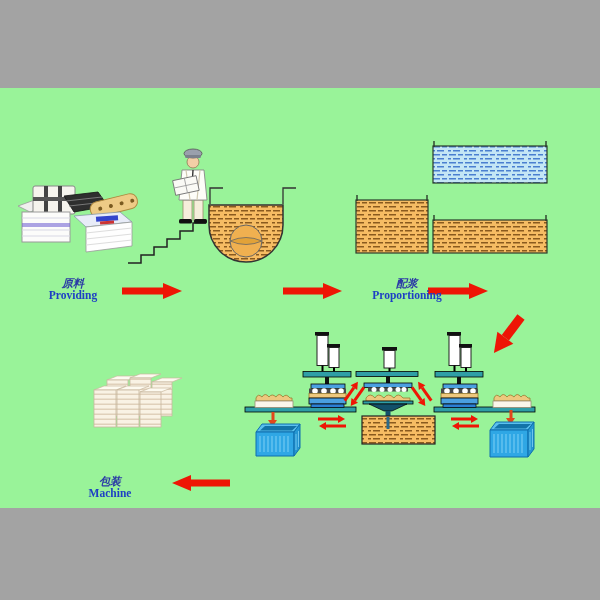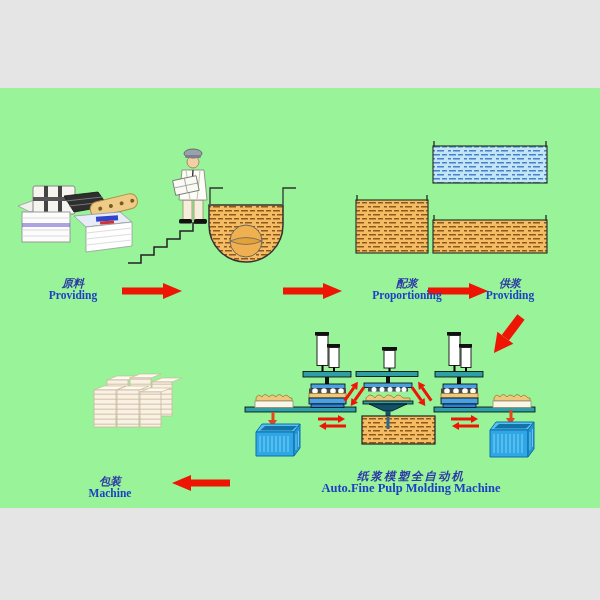--- a/index.html
+++ b/index.html
@@ -1,16 +1,16 @@
 <!DOCTYPE html>
 <html><head>
 <meta charset="utf-8">
 <style>
   html,body{margin:0;padding:0;background:#ffffff;}
-  .canvas{position:relative;width:600px;height:600px;background:#e5e5e5;overflow:hidden;
+  .canvas{position:relative;width:600px;height:600px;background:#a3a3a3;overflow:hidden;
           font-family:"Liberation Serif", serif;}
   .panel{position:absolute;left:0;top:88px;width:600px;height:420px;background:#99f399;}
   svg.scene{position:absolute;left:0;top:0;width:600px;height:600px;}
   .lbl{position:absolute;text-align:center;color:#1e40c4;}
   .lbl .zh{font-size:11px;font-weight:bold;font-style:italic;color:#2b3aa6;line-height:12px;}
   .lbl .en{font-size:11.5px;font-weight:bold;color:#1e40c4;line-height:13px;}
   .lbl.big .zh{font-size:11.5px;letter-spacing:2px;}
   .lbl.big .en{font-size:12.5px;}
 </style>
 </head>
@@ -287,25 +287,17 @@
   </svg>
 
   <div class="lbl" style="left:41px;top:277px;width:64px;">
     <div class="zh">原料</div>
     <div class="en">Providing</div>
   </div>
   <div class="lbl" style="left:369px;top:277px;width:76px;">
     <div class="zh">配浆</div>
     <div class="en">Proportioning</div>
   </div>
-  <div class="lbl" style="left:477px;top:277px;width:66px;">
-    <div class="zh">供浆</div>
-    <div class="en">Providing</div>
-  </div>
-  <div class="lbl big" style="left:321px;top:470px;width:180px;">
-    <div class="zh">纸浆模塑全自动机</div>
-    <div class="en">Auto.Fine Pulp Molding Machine</div>
-  </div>
   <div class="lbl" style="left:78px;top:475px;width:64px;">
     <div class="zh">包装</div>
     <div class="en">Machine</div>
   </div>
 </div>
 
 </body></html>

